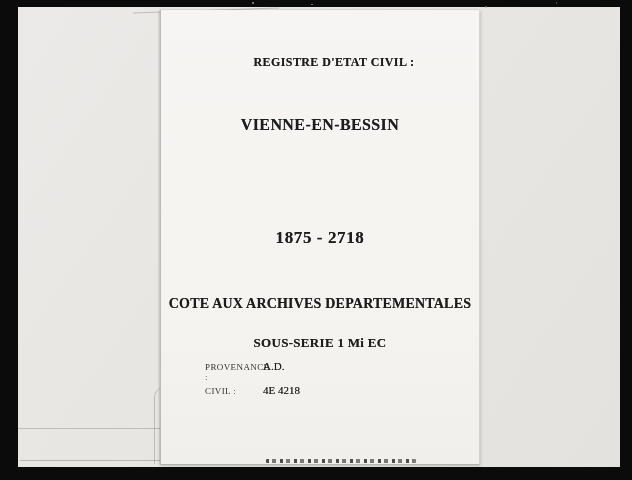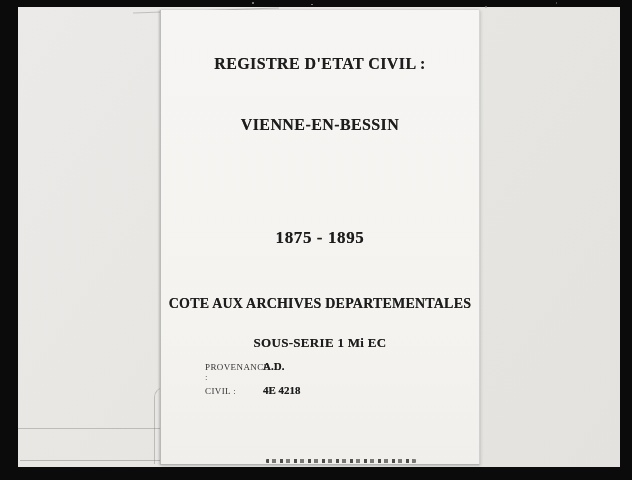--- a/index.html
+++ b/index.html
@@ -39,35 +39,35 @@
     box-shadow:-1px 0 2px rgba(0,0,0,.18), 1px 1px 3px rgba(0,0,0,.12);
     box-sizing:border-box;
   }
 
   .title-page .txt {
     position:absolute; left:0; width:100%;
     text-align:center; color:#1d1d1d; font-weight:bold;
     text-shadow:0 0 .5px rgba(40,40,40,.7);
     white-space:nowrap;
   }
-  .doc-title    { top:45px;  font-size:16px; letter-spacing:.4px; }
+  .doc-title    { top:45px;  font-size:12px; letter-spacing:.4px;padding-left:14px; }
   .commune      { top:106px; font-size:16px; letter-spacing:.4px; }
   .acts         { top:185px; font-size:15px; letter-spacing:.5px; }
   .years        { top:218px; font-size:17px; letter-spacing:.6px; }
   .archives     { top:287px; font-size:14px; line-height:13px; letter-spacing:.2px; white-space:normal; }
   .sous-serie   { top:325px; font-size:13px; letter-spacing:.3px; }
 
   .meta {
     position:absolute; left:44px; top:350px;
     display:grid; grid-template-columns:58px auto;
     row-gap:2px; align-items:baseline;
     color:#1d1d1d;
   }
   .meta .label { font-size:9px; letter-spacing:.4px; color:#333; font-weight:normal; }
-  .meta .value { font-size:11px; font-weight:bold; text-shadow:0 0 .4px rgba(40,40,40,.7); }
+  .meta .value { font-size:11px; font-weight:normal; text-shadow:0 0 .4px rgba(40,40,40,.7); }
 
   
   .bottom-smudge {
     position:absolute; left:105px; bottom:1px; width:150px; height:4px;
     background:repeating-linear-gradient(90deg,
       rgba(25,25,25,.75) 0 3px, rgba(25,25,25,0) 3px 6px,
       rgba(25,25,25,.55) 6px 10px, rgba(25,25,25,0) 10px 14px);
     filter:blur(.6px);
     border-radius:1px;
   }
@@ -91,21 +91,21 @@
     <div class="sheet-corner-v"></div>
   </div>
 
   <div class="title-page">
 
     <div class="txt doc-title">REGISTRE D'ETAT CIVIL :</div>
 
     <div class="txt commune">VIENNE-EN-BESSIN</div>
 
 
-    <div class="txt years">1875 - 1895</div>
+    <div class="txt years">1875 - 2718</div>
 
     <div class="txt archives">
       <div>COTE AUX ARCHIVES DEPARTEMENTALES</div>
     </div>
 
     <div class="txt sous-serie">SOUS-SERIE 1 Mi EC</div>
 
     <div class="meta">
       <span class="label">PROVENANCE :</span>
       <span class="value">A.D.</span>

